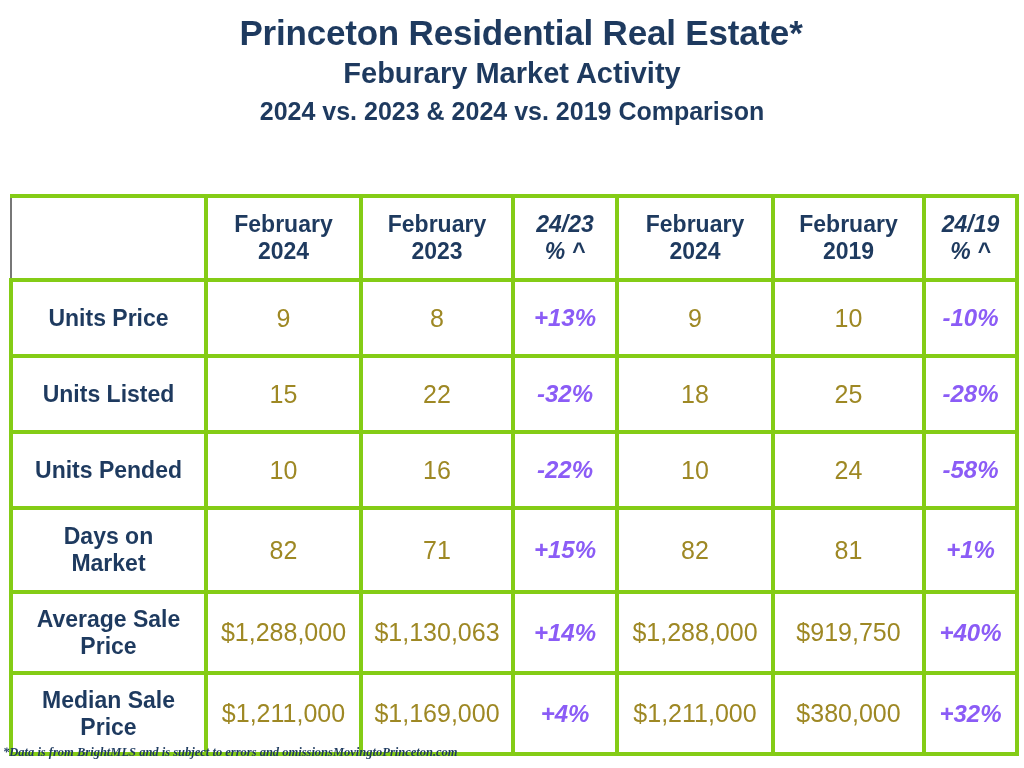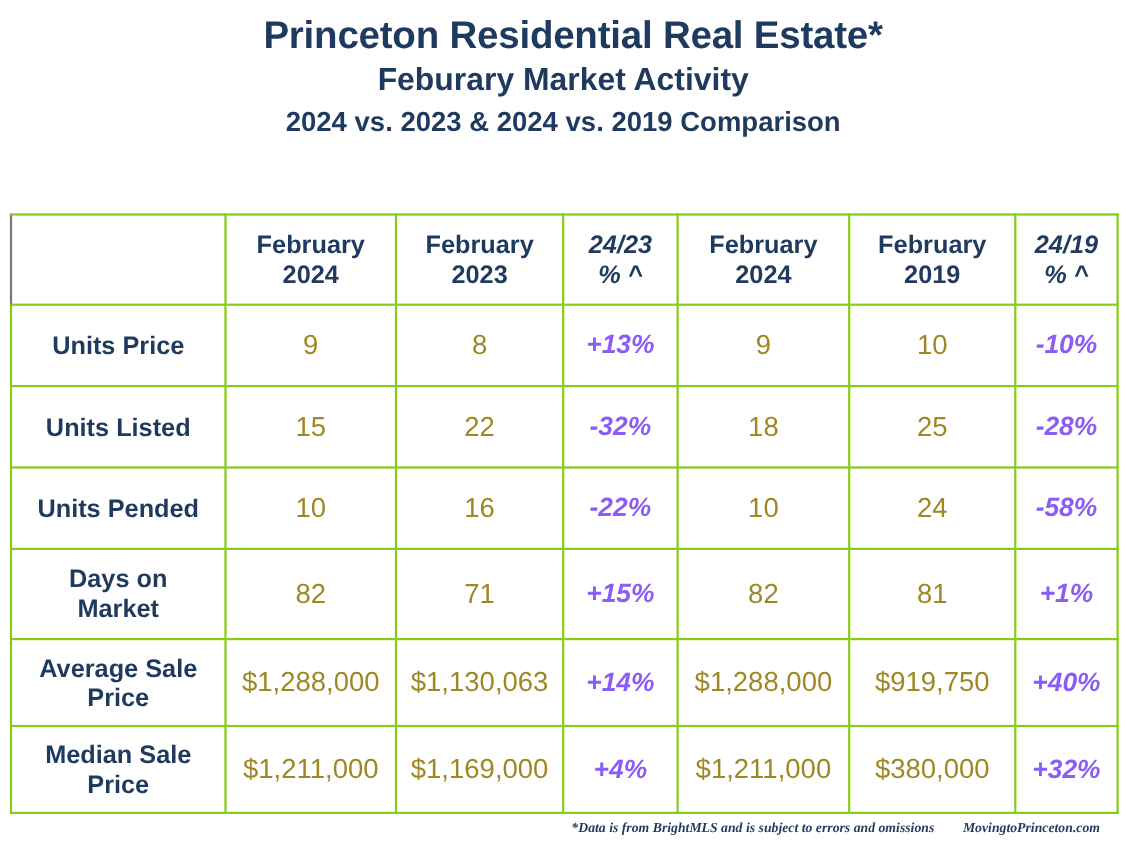--- a/index.html
+++ b/index.html
@@ -51,21 +51,21 @@
     width: 1006px;
   }
   table.market-table {
     width: 1006px;
     border-collapse: collapse;
     table-layout: fixed;
     background: #ffffff;
   }
   table.market-table th,
   table.market-table td {
-    border: 2px solid #84cc16;
+    border: 4px solid #84cc16;
     text-align: center;
     vertical-align: middle;
     padding: 2px 4px;
     background: #ffffff;
   }
 
   
   col.c-label  { width: 195px; }
   col.c-a      { width: 155px; }
   col.c-b      { width: 152px; }
@@ -119,26 +119,25 @@
 
   
   .footer {
     position: absolute;
     left: 0;
     bottom: 8px;
     width: 1024px;
     height: 26px;
     display: flex;
     align-items: flex-end;
-    justify-content: flex-end;
+    justify-content: flex-start;
     color: #1e3a5f;
     font-family: "Liberation Serif", serif;
     font-weight: bold;
     font-style: italic;
-    gap: 26px;
   }
   .footer-left {
     font-size: 12.5px;
     padding-left: 3px;
     line-height: 16px;
   }
   .footer-right {
     font-size: 12.5px;
     padding-right: 24px;
     line-height: 16px;

